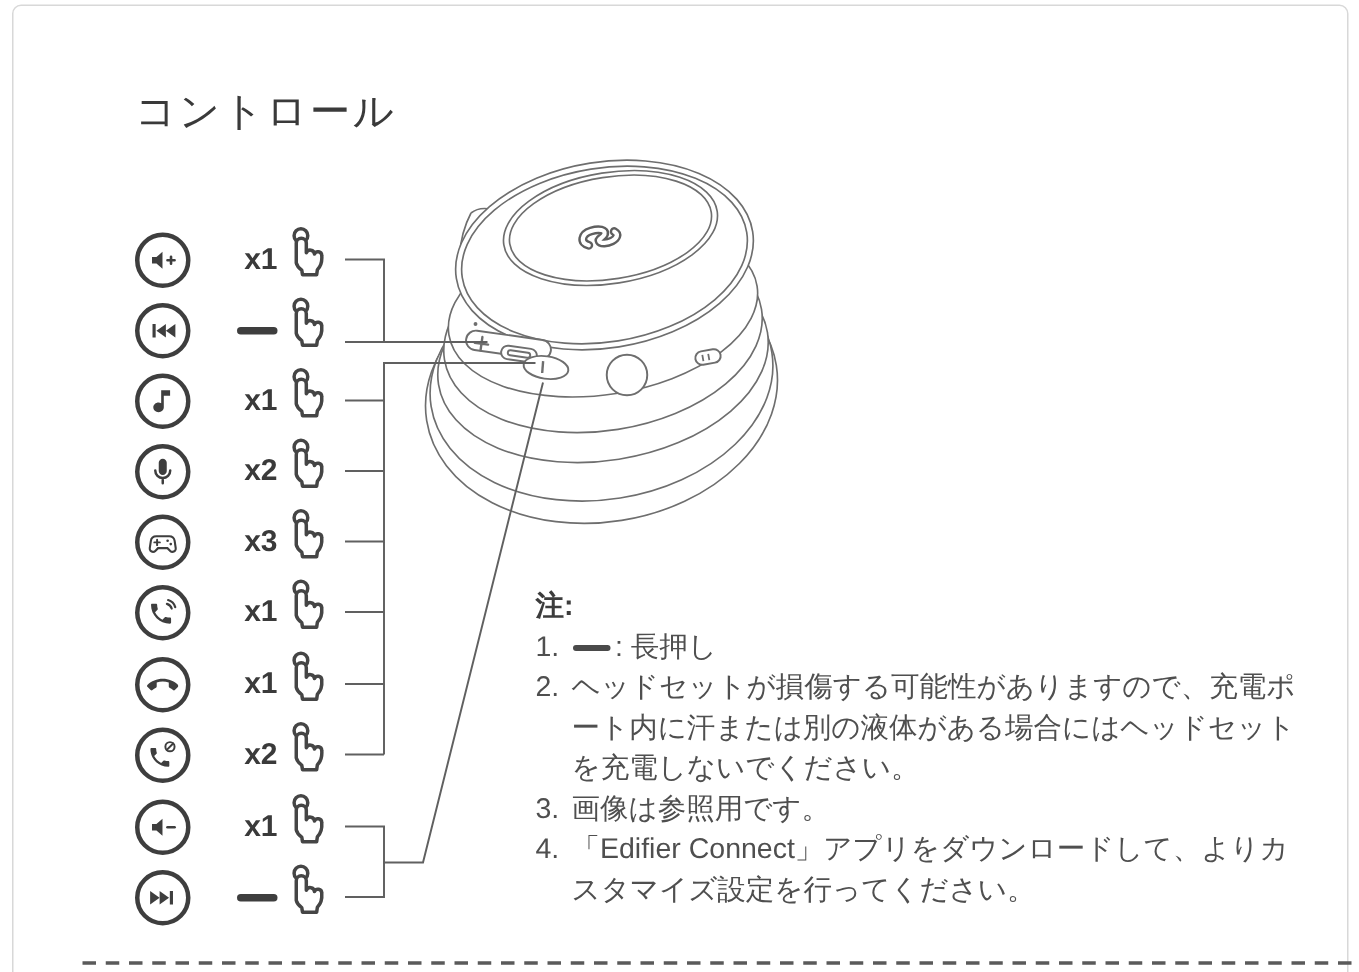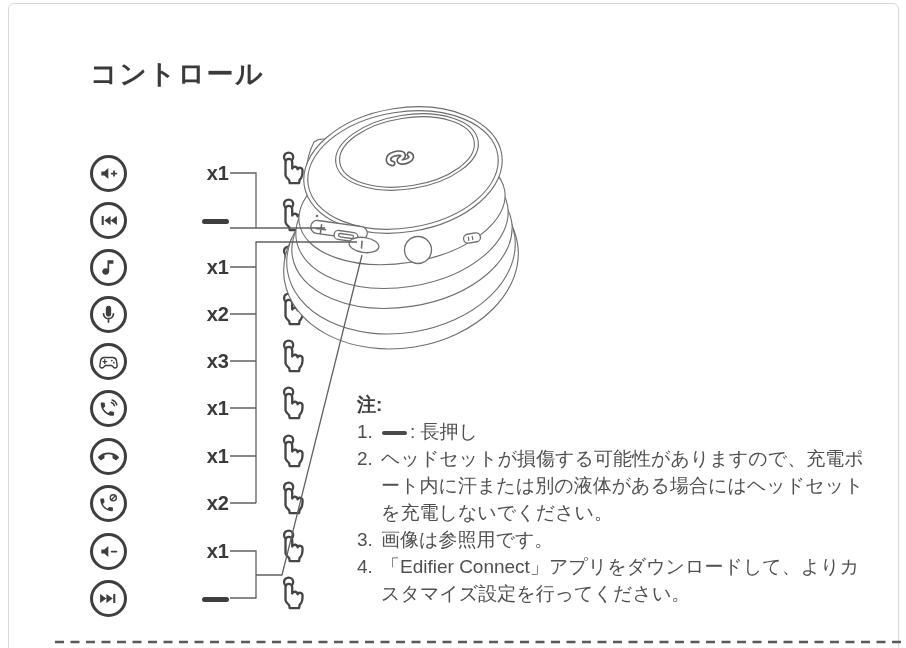--- a/index.html
+++ b/index.html
@@ -7,25 +7,25 @@
     width:906px;height:648px;position:relative;overflow:hidden;
     background:#ffffff;
     font-family:"Liberation Sans","DejaVu Sans",sans-serif;
   }
   .page-card{
     position:absolute;left:8px;top:3px;width:889px;height:700px;
     border:1px solid #d8d8d8;border-radius:6px;background:#fff;
   }
   .page-title{
     position:absolute;left:90px;top:56px;
-    font-size:27px;font-weight:700;color:#3a3a3a;letter-spacing:1.5px;
+    font-size:27px;font-weight:400;color:#3a3a3a;letter-spacing:1.5px;
   }
   .ctrl-row{
     position:absolute;left:90px;width:232px;height:44px;
-    display:flex;align-items:center;gap:44px;
+    display:flex;align-items:center;
   }
   .icon-badge{
     width:31px;height:31px;border:3px solid #3e3e3e;border-radius:50%;
     display:flex;align-items:center;justify-content:center;flex:0 0 auto;
     background:#fff;
   }
   .icon-badge svg{width:21px;height:21px;display:block;}
   .gesture{
     width:46px;margin-left:12px;text-align:right;
     font-size:20px;font-weight:700;color:#3a3a3a;line-height:1;

